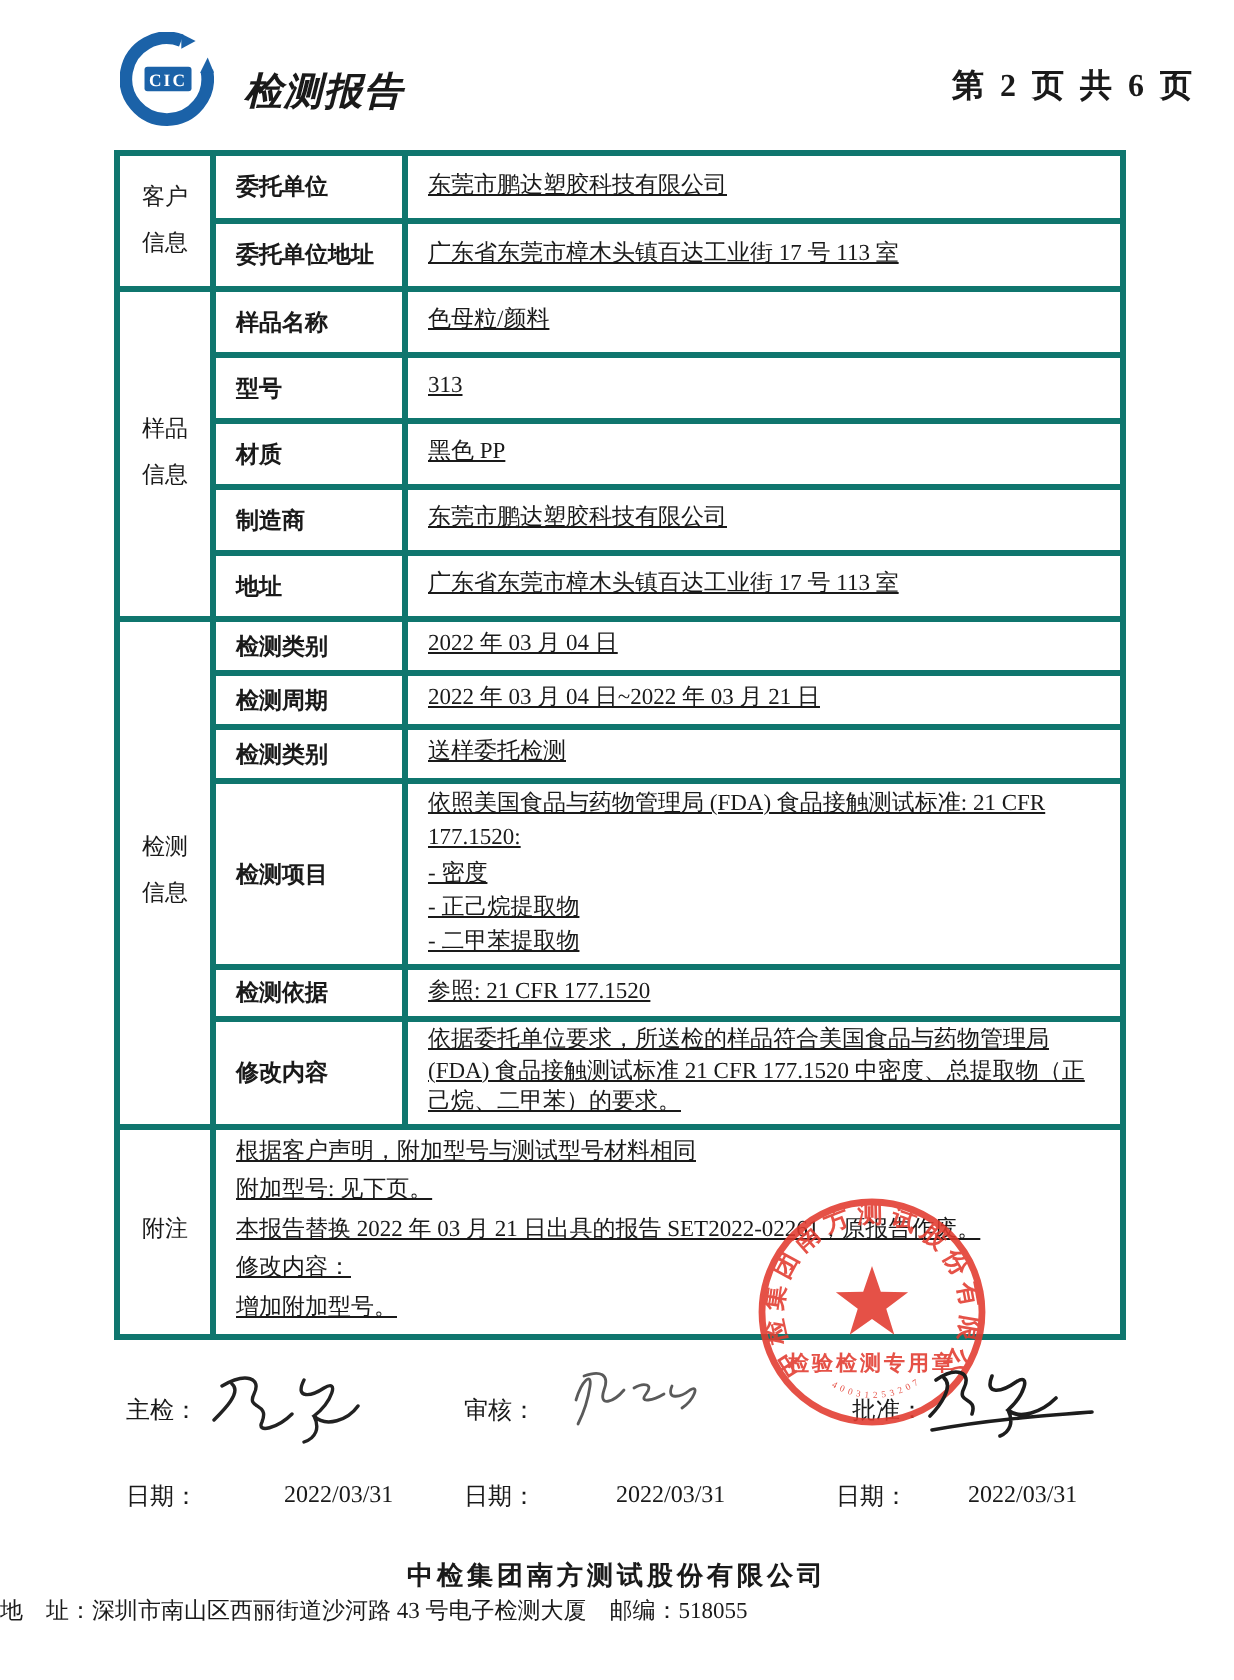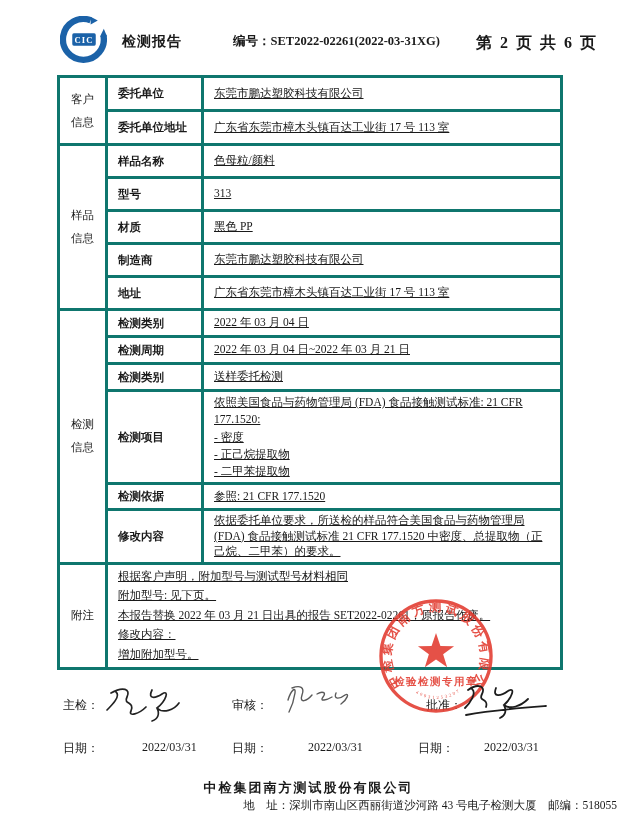--- a/index.html
+++ b/index.html
@@ -4,60 +4,59 @@
 <style>
   html,body{margin:0;padding:0;background:#e9e9e9;}
   .page{
     position:relative;width:617px;height:840px;margin:0 auto;
     background:#ffffff;overflow:hidden;
     font-family:"Liberation Serif","DejaVu Serif",serif;
     color:#1a1a1a;
   }
   
   .hdr-logo{position:absolute;left:60px;top:16px;width:47px;height:47px;}
-  .hdr-title{position:absolute;left:122px;top:33px;font-size:14px;font-weight:bold;letter-spacing:1px;}
+  .hdr-title{position:absolute;left:122px;top:33px;font-size:19px;font-weight:bold;letter-spacing:1px;font-style:italic;}
   .hdr-no{position:absolute;left:233px;top:33px;font-size:12.5px;font-weight:bold;}
   .hdr-page{position:absolute;left:476px;top:33px;font-size:16px;font-weight:bold;letter-spacing:2px;}
   
   table.report{border-collapse:collapse;position:absolute;left:57px;top:75px;width:506px;table-layout:fixed;}
   table.report td{border:3px solid #0f766e;font-size:11.5px;padding:2px 10px;vertical-align:middle;}
   td.grp{text-align:center;white-space:pre-line;line-height:2.0;padding:2px 3px;}
   td.lbl{padding-left:9px;font-weight:bold;}
   td.val{white-space:pre-line;line-height:1.5;text-decoration:underline;}
   td.tight{white-space:normal;line-height:1.35;}
   td.note{line-height:1.7;}
   
   .abs{position:absolute;text-align:center;}
   .sig-label{font-size:12px;}
   .sig svg{display:block;}
   .date-val{font-size:12px;}
   
   .stamp{position:absolute;left:376px;top:596px;width:120px;height:120px;opacity:.88;z-index:5;pointer-events:none;}
   .sig3{z-index:6;}
   
   .foot-company{position:absolute;left:0;top:779px;width:100%;text-align:center;font-size:13px;font-weight:bold;letter-spacing:2px;}
-  .foot-line{position:absolute;left:0;width:100%;text-align:right;font-size:11.5px;}
+  .foot-line{position:absolute;left:0;width:100%;text-align:left;font-size:11.5px;}
   .foot-addr{top:798px;}
   .foot-web{top:813px;}
   .link{color:#0000cc;text-decoration:underline;}
 </style>
 </head>
 <body>
 
 <div class="page">
 
   <svg class="hdr-logo" viewBox="0 0 46 46">
     <path d="M30,4.2 A20,20 0 1 0 42.5,19" fill="none" stroke="#1b62a8" stroke-width="6.2"></path>
     <path d="M30,0.8 L30,8.2 L37,4.4 Z" fill="#1b62a8"></path>
     <path d="M42.9,12.5 L39.2,20 L46,20 Z" fill="#1b62a8"></path>
     <rect x="12" y="17" width="23" height="12" rx="1.5" fill="#1b62a8"></rect>
     <text x="23.5" y="26.6" font-size="8.5" font-weight="bold" fill="#ffffff" text-anchor="middle" letter-spacing="1">CIC</text>
   </svg>
   <div class="hdr-title">检测报告</div>
-  <div class="hdr-no"><span>编号：</span><span>SET2022-02261(2022-03-31XG)</span></div>
   <div class="hdr-page">第 2 页 共 6 页</div>
 
   <table class="report">
     <colgroup>
         <col style="width:48px">
         <col style="width:96px">
         <col>
       </colgroup>
 
     <tbody>

